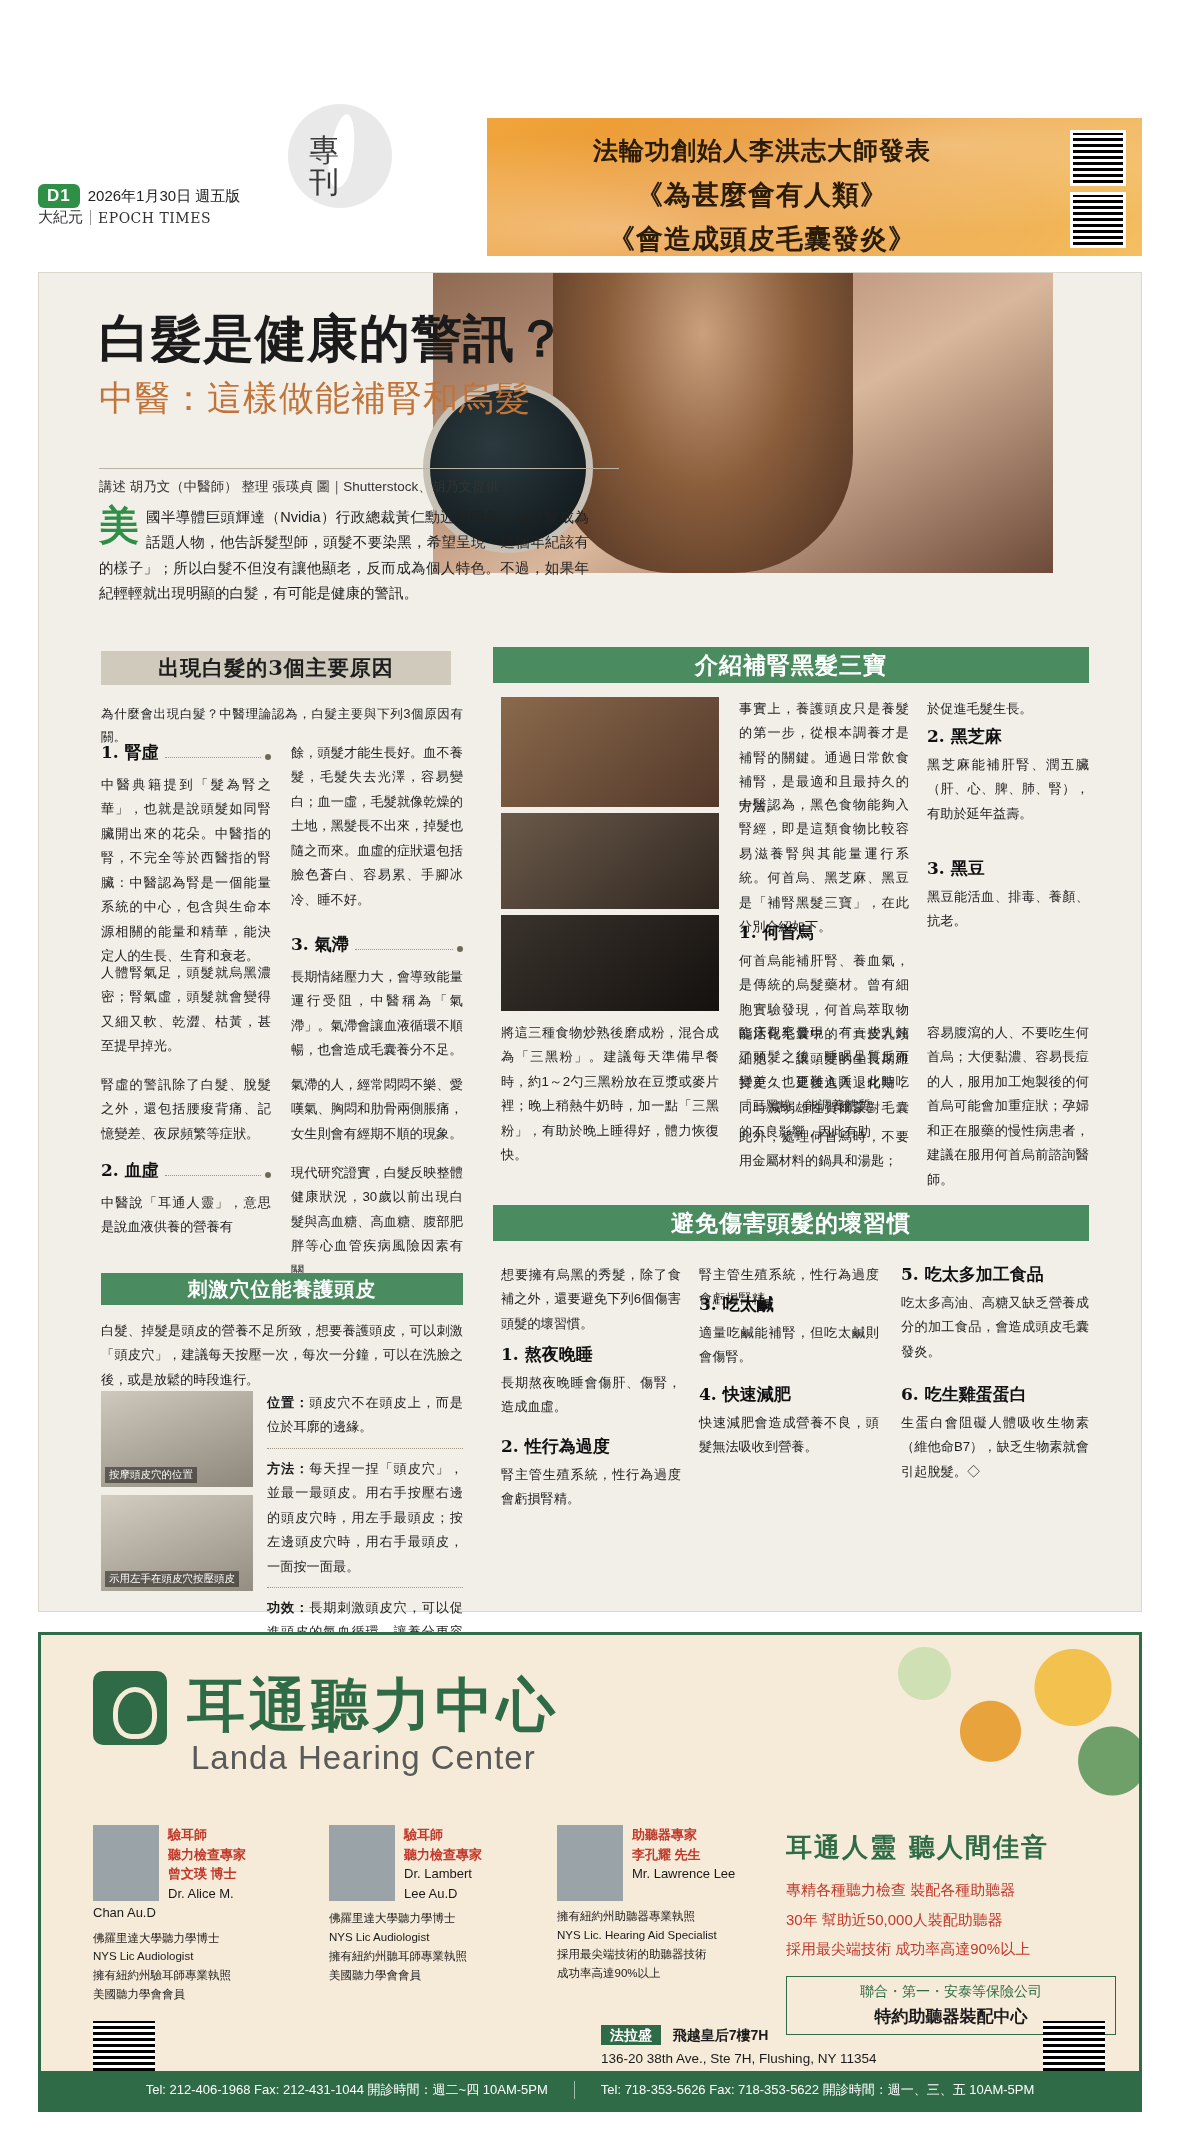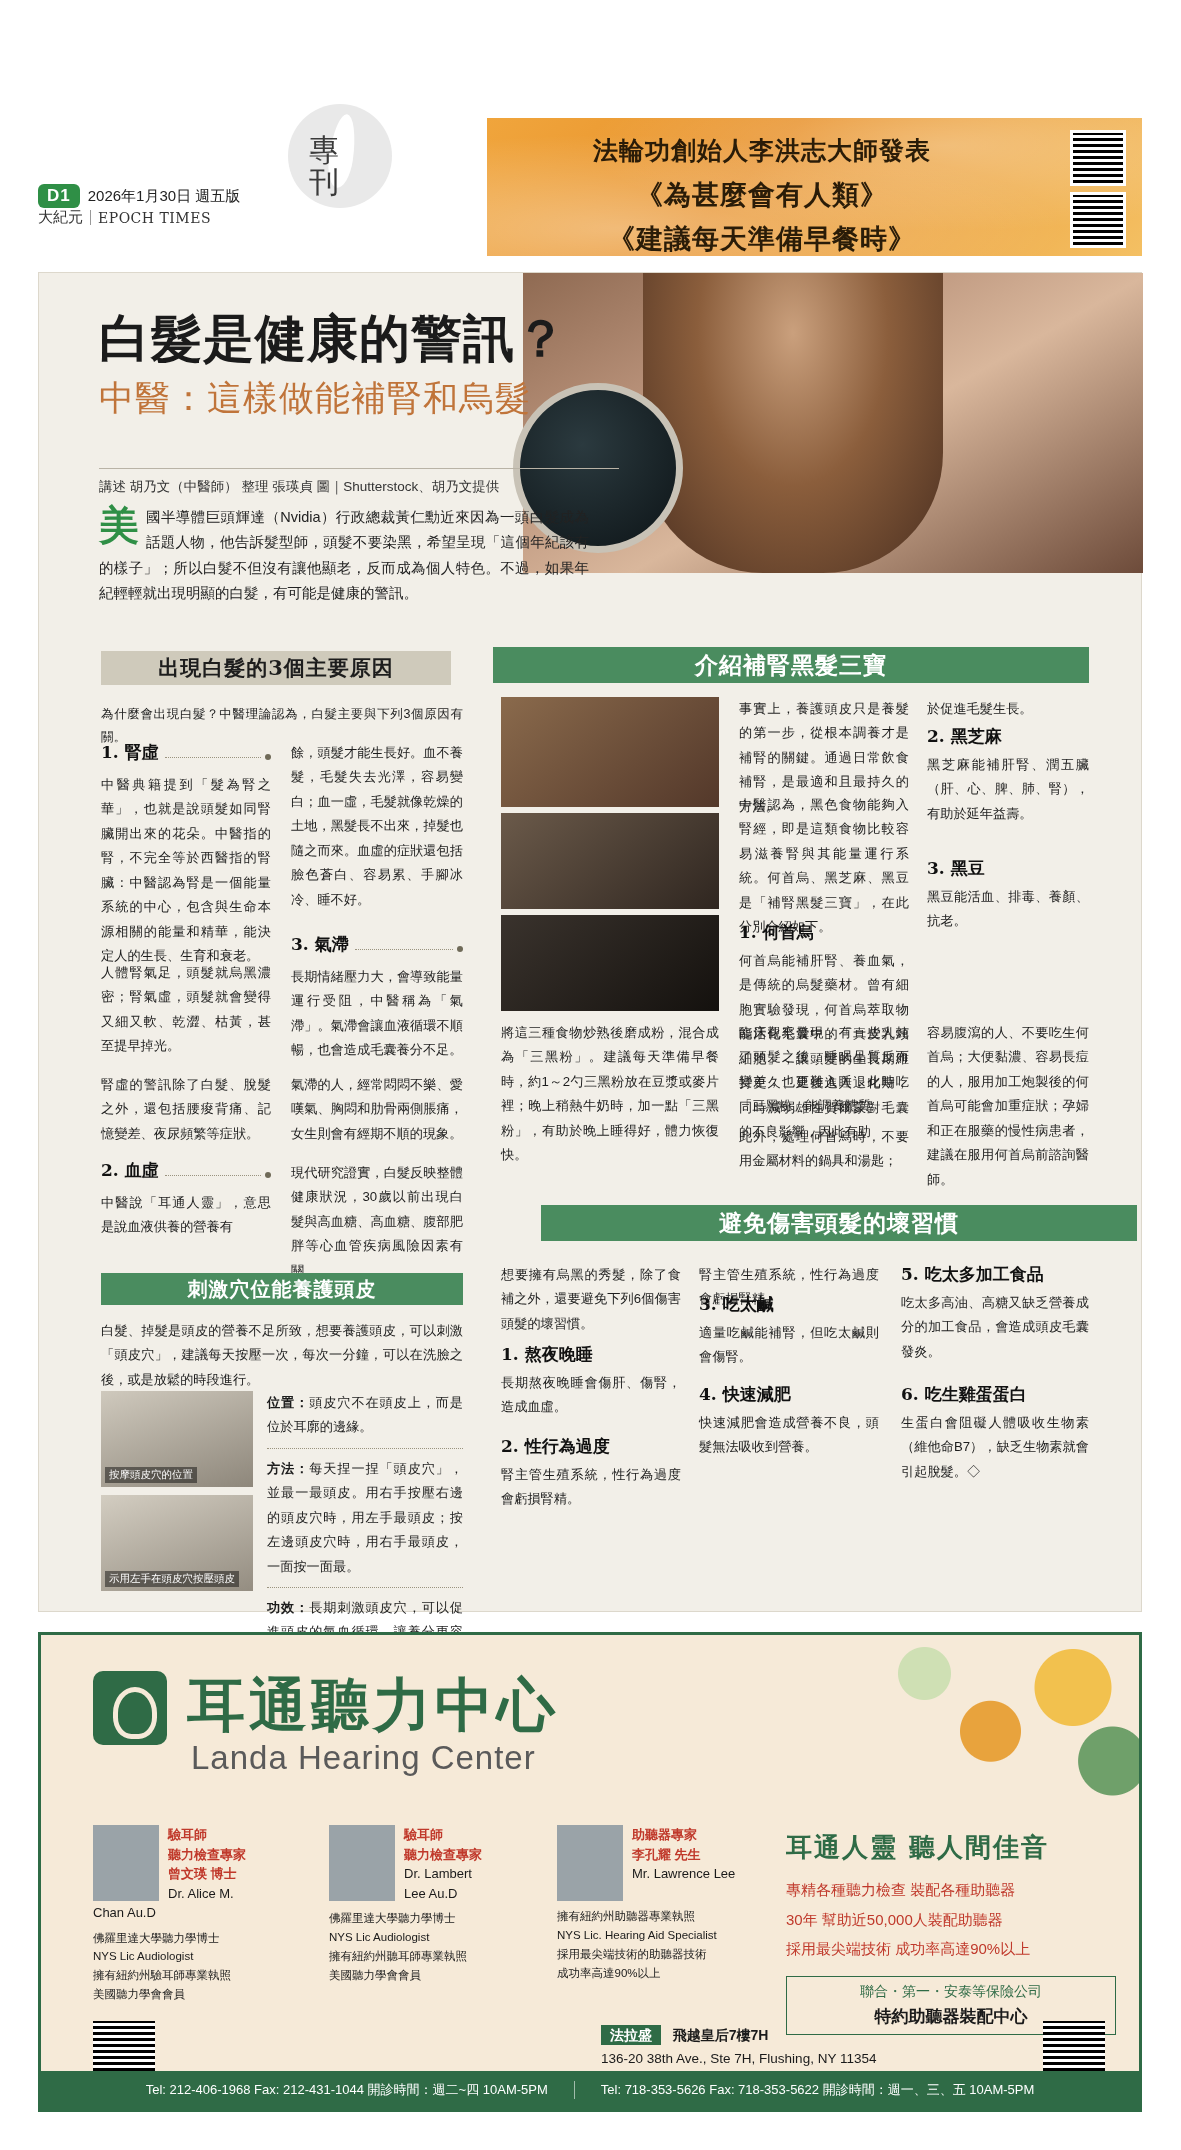--- a/index.html
+++ b/index.html
@@ -71,21 +71,21 @@
     width:100%; height:100%;
   }
   .qr-tr { position:absolute; right:16px; top:12px; width:56px; height:56px; }
   .qr-br { position:absolute; right:16px; top:74px; width:56px; height:56px; }
 
   
   .article {
     position:absolute; left:38px; top:272px; width:1104px; height:1340px;
     background:#f2efe8; border:1px solid #ddd8cc;
   }
-  .hero { position:absolute; left:0; top:0; width:1104px; height:300px; }
+  .hero { position:absolute; left:0; top:0; width:1014px; height:300px; }
   .hero-photo {
     position:absolute; right:0; top:0; width:620px; height:300px;
     background:linear-gradient(150deg,#8f6a52 0%, #b9927a 30%, #d9b79c 55%, #6d4b3a 100%);
   }
   .hero-photo .hair {
     position:absolute; left:120px; top:0; width:300px; height:300px;
     background:radial-gradient(ellipse at 50% 20%, #caa07d 0%, #8b5e3c 45%, #4a2f20 100%);
     border-radius:0 0 40% 40%;
   }
   .hero-photo .mirror {
@@ -209,21 +209,21 @@
       <span class="epoch-cn">大紀元</span>
       <span class="epoch-sep"></span>
       <span class="epoch-en">EPOCH TIMES</span>
     </div>
 
     <div class="top-banner">
       <div class="cloudy"></div>
       <div class="banner-lines">
         <div class="bl1">法輪功創始人李洪志大師發表</div>
         <div class="bl2">《為甚麼會有人類》</div>
-        <div class="bl3">《建議每天準備早餐時》</div>
+        <div class="bl3">《會造成頭皮毛囊發炎》</div>
       </div>
       <div class="qr qr-tr">
           <div class="qr-inner"></div>
         </div>
       <div class="qr qr-br">
           <div class="qr-inner"></div>
         </div>
     </div>
   </div>
 
@@ -321,21 +321,21 @@
     <div class="sub-t" style="position:absolute; left:888px; top:452px;">2. 黑芝麻</div>
     <div class="col-text" style="left:888px; top:480px; width:162px;">黑芝麻能補肝腎、潤五臟（肝、心、脾、肺、腎），有助於延年益壽。</div>
     <div class="sub-t" style="position:absolute; left:888px; top:584px;">3. 黑豆</div>
     <div class="col-text" style="left:888px; top:612px; width:162px;">黑豆能活血、排毒、養顏、抗老。</div>
 
     <div class="col-text" style="left:462px; top:748px; width:218px;">將這三種食物炒熟後磨成粉，混合成為「三黑粉」。建議每天準備早餐時，約1～2勺三黑粉放在豆漿或麥片裡；晚上稍熱牛奶時，加一點「三黑粉」，有助於晚上睡得好，體力恢復快。</div>
     <div class="col-text" style="left:700px; top:748px; width:170px;">臨床觀察發現，有一些人炖了頭髮之後，睡眠品質反而變差，也更難入睡，此時吃「三黑粉」能調養體質。</div>
     <div class="col-text" style="left:700px; top:852px; width:170px;">此外，處理何首烏時，不要用金屬材料的鍋具和湯匙；</div>
     <div class="col-text" style="left:888px; top:748px; width:162px;">容易腹瀉的人、不要吃生何首烏；大便黏濃、容易長痘的人，服用加工炮製後的何首烏可能會加重症狀；孕婦和正在服藥的慢性病患者，建議在服用何首烏前諮詢醫師。</div>
 
-    <div class="sec-head green" style="left:454px; top:932px; width:596px; height:36px; font-size:23px;margin-left:48px;">避免傷害頭髮的壞習慣</div>
+    <div class="sec-head green" style="left:454px; top:932px; width:596px; height:36px; font-size:23px;">避免傷害頭髮的壞習慣</div>
 
     <div class="col-text" style="left:462px; top:990px; width:180px;">想要擁有烏黑的秀髮，除了食補之外，還要避免下列6個傷害頭髮的壞習慣。</div>
 
     <div class="sub-t" style="position:absolute; left:462px; top:1070px;">1. 熬夜晚睡</div>
     <div class="col-text" style="left:462px; top:1098px; width:180px;">長期熬夜晚睡會傷肝、傷腎，造成血虛。</div>
     <div class="sub-t" style="position:absolute; left:462px; top:1162px;">2. 性行為過度</div>
     <div class="col-text" style="left:462px; top:1190px; width:180px;">腎主管生殖系統，性行為過度會虧損腎精。</div>
 
     <div class="col-text" style="left:660px; top:990px; width:180px;">腎主管生殖系統，性行為過度會虧損腎精。</div>
     <div class="sub-t" style="position:absolute; left:660px; top:1020px;">3. 吃太鹹</div>

